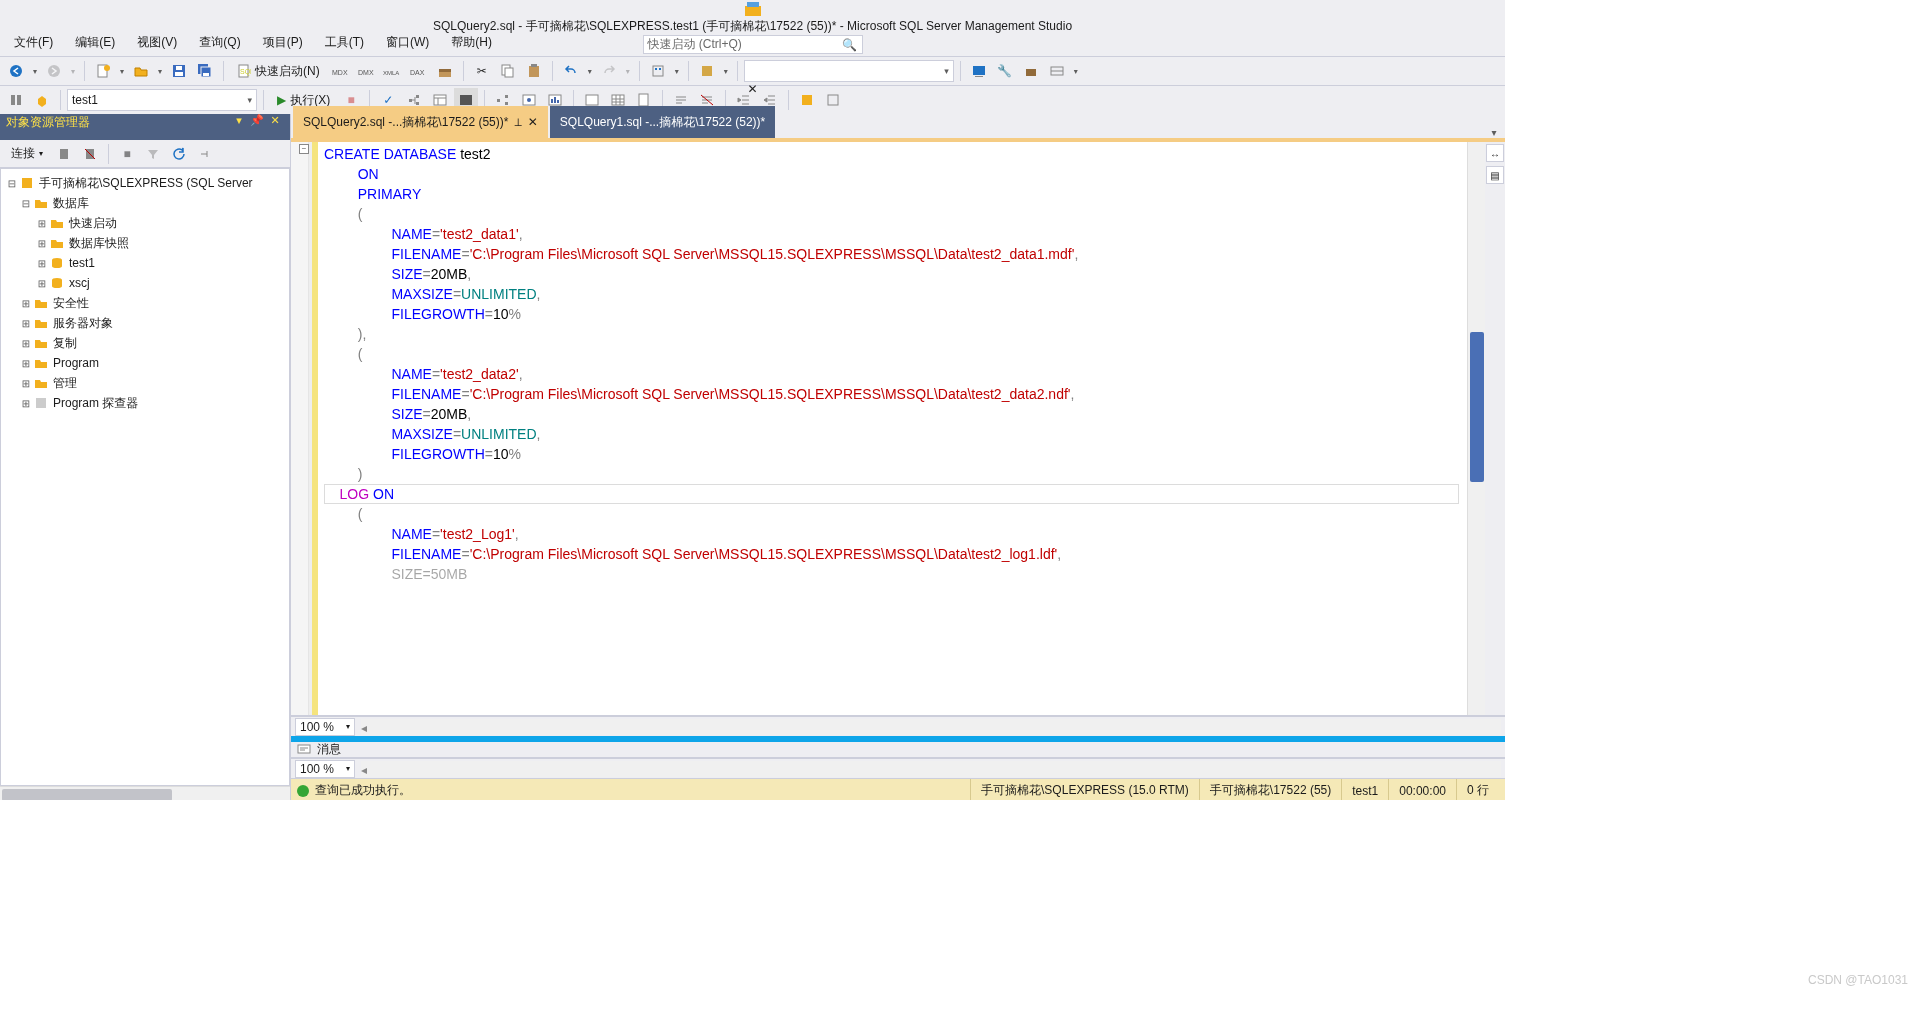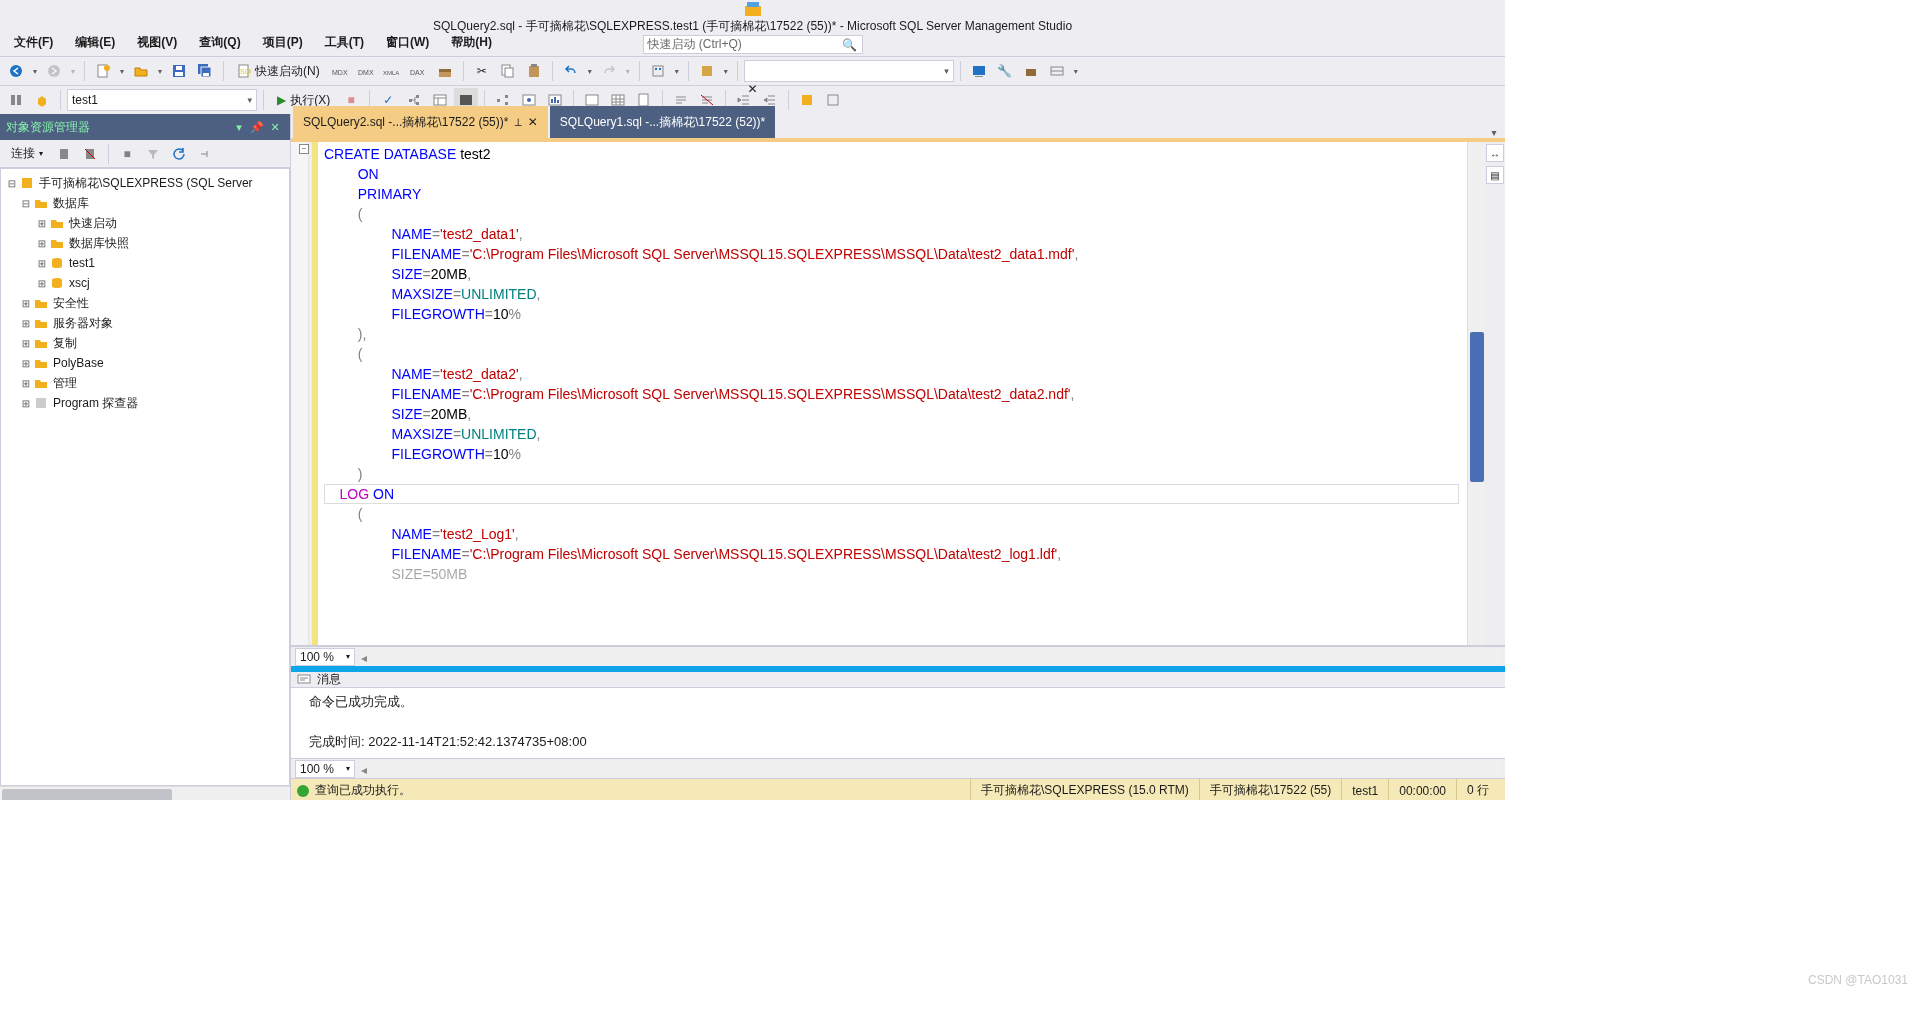--- a/index.html
+++ b/index.html
@@ -9,37 +9,37 @@
 .title-bar { height: 28px; background: #eeeef2; display: flex; align-items: center; padding: 0 4px; flex-direction: column; }
 .title-bar .app-icon { width: 18px; height: 18px; margin: 0 6px; }
 .title-bar .title-text { flex: 0 1 auto; font-size: 12px; color: #1b1b1b; }
 .title-bar .spacer { flex: 1; }
 .title-bar .quick-launch { width: 220px; height: 20px; border: 1px solid #cccedb; background: #fff; display: flex; align-items: center; padding: 0 4px; color: #6a6a6a; }
 .title-bar .quick-launch .search-glyph { margin-left: auto; }
 .title-bar .win-btn { width: 30px; height: 24px; display: flex; align-items: center; justify-content: center; cursor: default; }
 
 
 .menu-bar { height: 28px; background: #eeeef2; display: flex; align-items: center; padding: 0 4px; gap: 2px; }
-.menu-item { padding: 4px 10px; cursor: default; font-weight: bold; }
+.menu-item { padding: 4px 10px; cursor: default; }
 
 
 .toolbar { background: #eeeef2; border-top: 1px solid #cccedb; display: flex; align-items: center; padding: 2px 4px; gap: 2px; }
 .tb-btn { width: 24px; height: 24px; display: flex; align-items: center; justify-content: center; cursor: default; border: 1px solid transparent; }
 .tb-sep { width: 1px; height: 20px; background: #cccedb; margin: 0 4px; }
 .tb-drop { width: 10px; display:flex;align-items:center;justify-content:center;font-size:8px;color:#5d5d5d; }
 .tb-text { padding: 0 6px; display:flex;align-items:center;height:24px;border:1px solid transparent; }
 .tb-combo { height: 22px; border: 1px solid #cccedb; background: #fff; display:flex;align-items:center;padding:0 4px;min-width:0; }
 .tb-combo .dd { margin-left:auto;font-size:9px;color:#5d5d5d; }
 
 
 .main { display: flex; height: 688px; }
 
 
 .explorer { width: 291px; background:#eeeef2; border-right:1px solid #cccedb; display:flex;flex-direction:column; }
-.panel-header { height:26px;background:#4d6082;color:#86efac;display:flex;align-items:center;padding:0 6px;font-size:12px; }
+.panel-header { height:26px;background:#4d6082;color:#fde047;display:flex;align-items:flex-start;padding:0 6px;font-size:12px; }
 .panel-header .hspacer { flex:1; }
 .panel-header .hicon { width:18px;display:flex;justify-content:center;cursor:default;font-size:11px; }
 .explorer-toolbar { height:28px;display:flex;align-items:center;padding:0 4px;gap:2px;border-bottom:1px solid #cccedb; }
 .tree { flex:1;background:#fff;border:1px solid #cccedb;margin:0;padding:4px 0;overflow-x:auto; }
 .tree-row { display:flex;align-items:center;height:20px;white-space:nowrap;padding-right:8px; }
 .tree-row .tw { width:14px;display:flex;justify-content:center;font-size:10px;color:#5a5a5a;cursor:default; }
 .tree-row .ticon { width:16px;height:16px;margin-right:4px;display:flex;align-items:center;justify-content:center; }
 .tree-row .tlabel { font-size:12px; }
 .indent-0{padding-left:4px;} .indent-1{padding-left:18px;} .indent-2{padding-left:34px;}
 .explorer-hscroll { height:16px;background:#f0f0f0;border-top:1px solid #ddd;position:relative; }
@@ -526,21 +526,21 @@
           </span>
           <span class="tlabel">复制</span>
         </div>
       <div class="tree-row indent-1">
           <span class="tw">⊞</span>
           <span class="ticon">
             <svg width="14" height="14">
               <path d="M1 4h5l1 2h6v6H1z" fill="#f2b01e"></path>
             </svg>
           </span>
-          <span class="tlabel">PolyBase</span>
+          <span class="tlabel">Program</span>
         </div>
       <div class="tree-row indent-1">
           <span class="tw">⊞</span>
           <span class="ticon">
             <svg width="14" height="14">
               <path d="M1 4h5l1 2h6v6H1z" fill="#f2b01e"></path>
             </svg>
           </span>
           <span class="tlabel">管理</span>
         </div>
@@ -622,23 +622,20 @@
 
     <div class="msg-header">
       <span>
           <svg width="14" height="14">
             <rect x="1" y="2" width="12" height="8" fill="#fff" stroke="#888"></rect>
             <path d="M3 5h8M3 7h5" stroke="#888"></path>
           </svg>
         </span>
       <span>消息</span>
     </div>
-    <div class="msg-body"><span>命令已成功完成。</span>
-
-<span>完成时间: 2022-11-14T21:52:42.1374735+08:00</span></div>
 
     <div class="zoom-bar">
       <div class="zcombo">
           <span>100 %</span>
           <span class="dd">▾</span>
         </div>
       <div class="hscroll-track">
           <span style="position:absolute;left:0;top:2px;color:#888">◂</span>
         </div>
     </div>

